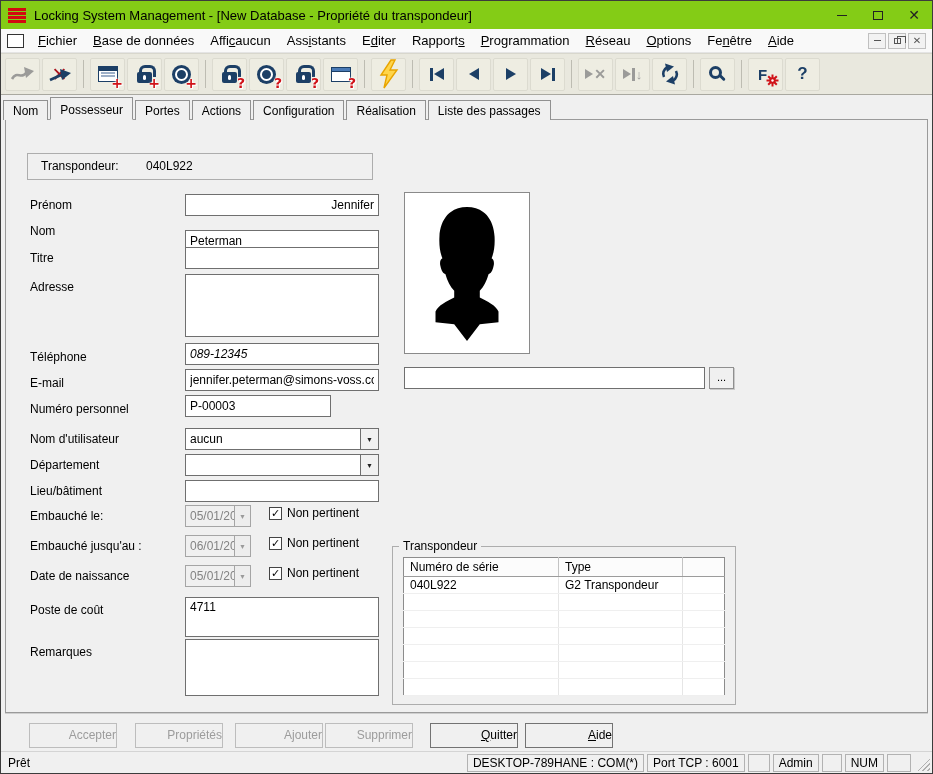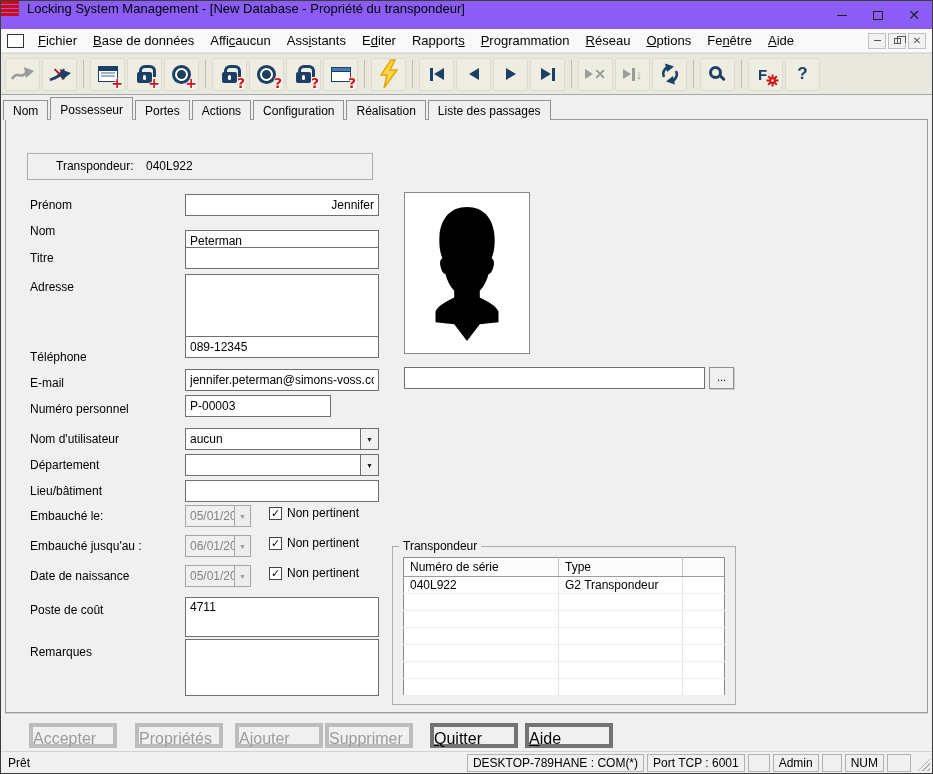--- a/index.html
+++ b/index.html
@@ -6,21 +6,21 @@
   html,body { width: 933px; height: 774px; }
   body {
     font-family: "Liberation Sans", sans-serif;
     font-size: 12px; color:#000;
     background:#f0f0f0;
     border:1px solid #3c3c3c;
     overflow:hidden;
     position:relative;
   }
   
-  .titlebar { height:28px; background:#8b5cf6; display:flex; }
+  .titlebar { height:28px; background:#84cc16; display:flex; align-items:center; padding-left:7px; }
   .logo { display:flex; flex-direction:column; gap:1px; margin-right:8px; }
   .logo span { width:18px; height:3px; background:#d20a10; }
   .title-text { font-size:13px; }
   .tb-spacer { flex:1; }
   .capbtn { width:36px; height:28px; display:flex; align-items:center; justify-content:center; color:#222; }
   .cap-min { width:10px; height:1px; background:#222; display:block; }
   .cap-max { width:10px; height:9px; border:1px solid #222; display:block; }
   .cap-close { font-size:14px; line-height:1; }
   
   .menubar { height:24px; background:#f9f9f9; display:flex; align-items:center; padding:0 4px; border-bottom:1px solid #e4e4e4; }
@@ -65,21 +65,21 @@
   
   .tabrow { height:24px; padding:2px 0 0 2px; display:flex; align-items:flex-end; position:relative; z-index:2; }
   .tab { border:1px solid #919191; border-bottom:none; background:#f0f0f0; padding:3px 9px 3px; margin-right:2px; font-size:12px; position:relative; top:1px; height:20px; }
   .tab.active { height:23px; padding-top:5px; z-index:3; border-bottom:1px solid #f0f0f0; font-size:12px; }
   
   .page { position:relative; margin:0 4px; height:594px; border:1px solid #9a9a9a; background:#f0f0f0; z-index:1; }
   .flabel { position:absolute; left:24px; white-space:nowrap; }
   .fin, .farea { position:absolute; left:179px; width:194px; height:22px; border:1px solid #6f6f6f; background:#fff; font-family:"Liberation Sans",sans-serif; font-size:12px; padding:2px 4px; outline:none; }
   .farea { resize:none; overflow:hidden; }
   .tp-header { position:absolute; left:21px; top:33px; width:346px; height:27px; border:1px solid #adadad; background:#f0f0f0; line-height:25px; }
-  .tp-header .lab { margin-left:28px; }
+  .tp-header .lab { margin-left:13px; }
   .tp-header .val { position:absolute; left:118px; top:0; }
   .combo { position:absolute; left:179px; width:194px; height:22px; border:1px solid #6f6f6f; background:#fff; display:flex; }
   .combo .cv { flex:1; padding:3px 4px; overflow:hidden; white-space:nowrap; }
   .combo .cb { width:18px; border-left:1px solid #6f6f6f; background:#f1f1f1; display:flex; align-items:center; justify-content:center; font-size:7px; color:#222; }
   .datefield { position:absolute; left:179px; width:66px; height:22px; border:1px solid #a5a5a5; background:#f0f0f0; color:#838383; display:flex; }
   .datefield .dv { flex:1; padding:3px 0 0 4px; overflow:hidden; white-space:nowrap; }
   .datefield .cb { width:16px; border-left:1px solid #a5a5a5; display:flex; align-items:center; justify-content:center; font-size:7px; color:#9a9a9a; background:#ededed; }
   .chk { position:absolute; left:263px; display:flex; align-items:center; gap:5px; }
   .chk .box { width:13px; height:13px; border:1px solid #444; background:#fff; font-size:11px; line-height:11px; font-weight:bold; text-align:center; font-family:"DejaVu Sans",sans-serif; }
   .photo { position:absolute; left:398px; top:72px; width:126px; height:162px; background:#fff; border:1px solid #8a8a8a; display:flex; align-items:center; justify-content:center; }
@@ -87,21 +87,21 @@
   .browse { position:absolute; left:703px; top:247px; width:25px; height:22px; border:1px solid #8f8f8f; background:#f0f0f0; font-size:11px; text-align:center; line-height:18px; box-shadow:1px 1px 0 #c9c9c9; }
   .tp-group { position:absolute; left:386px; top:419px; width:344px; height:166px; border:1px solid #adadad; }
   .tp-group legend { font-size:12px; padding:0 4px; margin-left:6px; }
   .tp-table { border-collapse:collapse; table-layout:fixed; width:322px; margin:4px 0 0 10px; background:#fff; border:1px solid #8c8c8c; font-size:12px; }
   .tp-table th { font-weight:normal; text-align:left; background:#fcfcfc; border-right:1px solid #c3c3c3; border-bottom:1px solid #9c9c9c; padding:2px 6px; height:19px; }
   .tp-table th:last-child { border-right:none; }
   .tp-table td { border-right:1px solid #e6e6e6; border-bottom:1px solid #efefef; padding:1px 6px; height:17px; overflow:hidden; white-space:nowrap; }
   .tp-table td:last-child { border-right:none; }
   
   .footer { position:relative; height:40px; margin:0 4px; border-top:1px solid #cfcfcf; }
-  .btn { position:absolute; top:9px; width:88px; height:25px; background:#f0f0f0; border:4px solid #737373; text-align:left; line-height:23px; font-size:16px; }
+  .btn { position:absolute; top:9px; width:88px; height:25px; background:#f0f0f0; border:1px solid #737373; text-align:right; line-height:23px; font-size:12px; }
   .btn.disabled { color:#9c9c9c; border-color:#bdbdbd; }
   .btn u { text-decoration:underline; }
   
   .statusbar { position:absolute; left:0; right:0; bottom:0; height:22px; background:#f0f0f0; border-top:1px solid #d4d4d4; display:flex; align-items:center; padding:0 2px; font-size:12px; }
   .sb-ready { padding-left:5px; }
   .sb-right { margin-left:auto; display:flex; gap:3px; align-items:center; }
   .panel { height:18px; line-height:16px; border:1px solid #b2b2b2; padding:0 5px; white-space:nowrap; background:#f0f0f0; }
   .grip { width:16px; height:16px; background:
       linear-gradient(135deg, transparent 0 60%, #b0b0b0 60% 65%, transparent 65% 75%, #b0b0b0 75% 80%, transparent 80% 90%, #b0b0b0 90% 95%, transparent 95%); }
 </style>
@@ -295,21 +295,21 @@
   <span class="flabel" style="top:104px">Nom</span>
   <input class="fin" style="top: 110px;" value="Peterman">
 
   <span class="flabel" style="top:131px">Titre</span>
   <input class="fin" style="top: 127px;" value="">
 
   <span class="flabel" style="top:160px">Adresse</span>
   <textarea class="farea" style="top: 154px; height: 63px;"></textarea>
 
   <span class="flabel" style="top:230px">Téléphone</span>
-  <input class="fin" style="top: 216px;" value="089-12345">
+  <input class="fin" style="top: 223px; font-style: italic;" value="089-12345">
 
   <span class="flabel" style="top:256px">E-mail</span>
   <input class="fin" style="top: 249px;" value="jennifer.peterman@simons-voss.com">
 
   <span class="flabel" style="top:282px">Numéro personnel</span>
   <input class="fin" style="top: 275px; width: 146px;" value="P-00003">
 
   <span class="flabel" style="top:312px">Nom d'utilisateur</span>
   <div class="combo" style="top:308px">
     <span class="cv">aucun</span>

